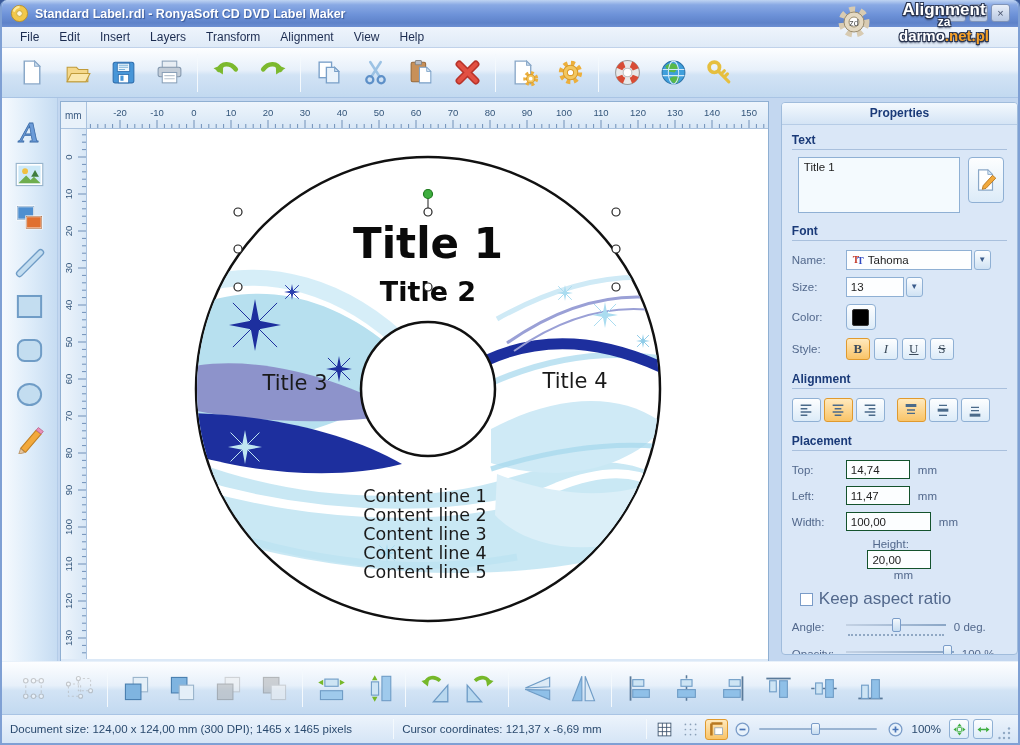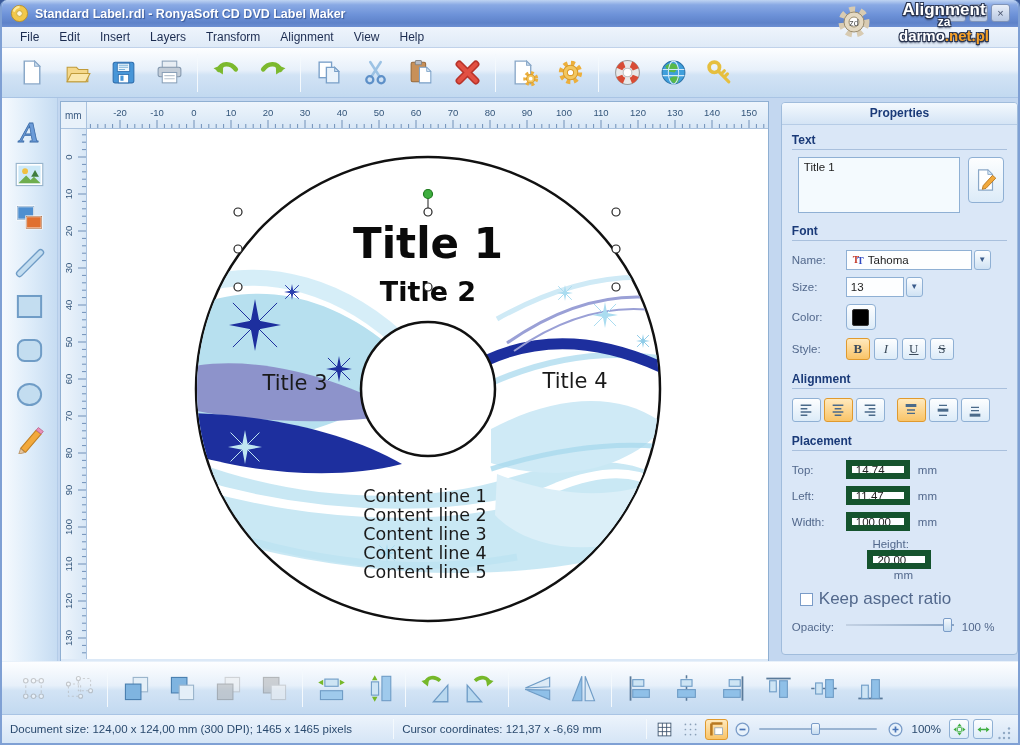--- a/index.html
+++ b/index.html
@@ -53,21 +53,21 @@
   .canvas { background:#ffffff; position:relative; }
   
   .props { width:238px; margin:4px 0 0 12px; height:553px; background:#dae7f7;
     border:1px solid #a0bcdc; border-radius:4px; overflow:hidden; }
   .props-header { height:22px; background:linear-gradient(#f4f9fe,#d4e4f5); border-bottom:1px solid #b6cce6;
     text-align:center; font-size:12px; font-weight:bold; color:#1a3a78; line-height:21px; }
   .props-body { padding:8px 10px 0 10px; }
   .sec { font-size:12px; font-weight:bold; color:#1a3a78; border-bottom:1px solid #a9c0dd; padding-bottom:2px; }
   .row { display:flex; align-items:center; }
   .plabel { width:54px; font-size:11.5px; color:#52688c; flex:none; }
-  .pinput { height:19px; border:6px solid #14532d; background:#fcfeff; font-size:11.5px; color:#222;
+  .pinput { height:19px; border:1px solid #14532d; background:#fcfeff; font-size:11.5px; color:#222;
     padding:1px 4px; font-family:"Liberation Sans",sans-serif; }
   .unit { font-size:11.5px; color:#52688c; margin-left:8px; }
   .text-area-row { display:flex; gap:8px; margin:7px 0 0 6px; }
   .props textarea { width:162px; height:56px; resize:none; border:1px solid #8fb0d4; background:#f4fafe;
     font-size:11.5px; color:#222; padding:3px 5px; font-family:"Liberation Sans",sans-serif; }
   .edit-btn { width:36px; height:46px; border:1px solid #8fb0d4; border-radius:4px;
     background:linear-gradient(#fdfeff,#dcebf8); display:flex; align-items:center; justify-content:center; }
   .combo { height:20px; border:1px solid #8fb0d4; background:#fdfeff; display:flex; align-items:center;
     font-size:11.5px; color:#222; padding:0 4px; gap:3px; }
   .dd-btn { width:17px; height:20px; margin-left:2px; border:1px solid #8fb0d4; border-radius:3px;
@@ -704,32 +704,41 @@
               <input class="pinput" style="width: 64px;" value="14,74">
               <span class="unit">mm</span>
             </div>
             <div class="row" style="margin-top: 7px;">
               <span class="plabel">Left:</span>
               <input class="pinput" style="width: 64px;" value="11,47">
               <span class="unit">mm</span>
             </div>
             <div class="row" style="margin-top: 7px;">
               <span class="plabel">Width:</span>
-              <input class="pinput" style="width: 64px;" value="100,00">
+              <input class="pinput" style="width: 85px;" value="100,00">
               <span class="unit">mm</span>
             </div>
             <div class="row" style="margin-top: 7px; flex-direction: column;">
               <span class="plabel">Height:</span>
               <input class="pinput" style="width: 64px;" value="20,00">
               <span class="unit">mm</span>
             </div>
           </div>
         <div class="row" style="margin-top:8px;">
           <div class="checkbox"></div>
           <span class="cb-label">Keep aspect ratio</span>
+        </div>
+        <div class="row" style="margin-top:9px;">
+          <span class="plabel">Angle:</span>
+          <div class="slider" style="width:100px;">
+            <div class="track"></div>
+              <div class="thumb" style="left:46px;"></div>
+              <div class="dots"></div>
+          </div>
+          <span class="unit">0 deg.</span>
         </div>
 
         <div class="row" style="margin-top:9px;">
           <span class="plabel">Opacity:</span>
           <div class="slider" style="width:108px;">
             <div class="track"></div>
               <div class="thumb" style="left:97px;"></div>
           </div>
           <span class="unit">100 %</span>
         </div>

